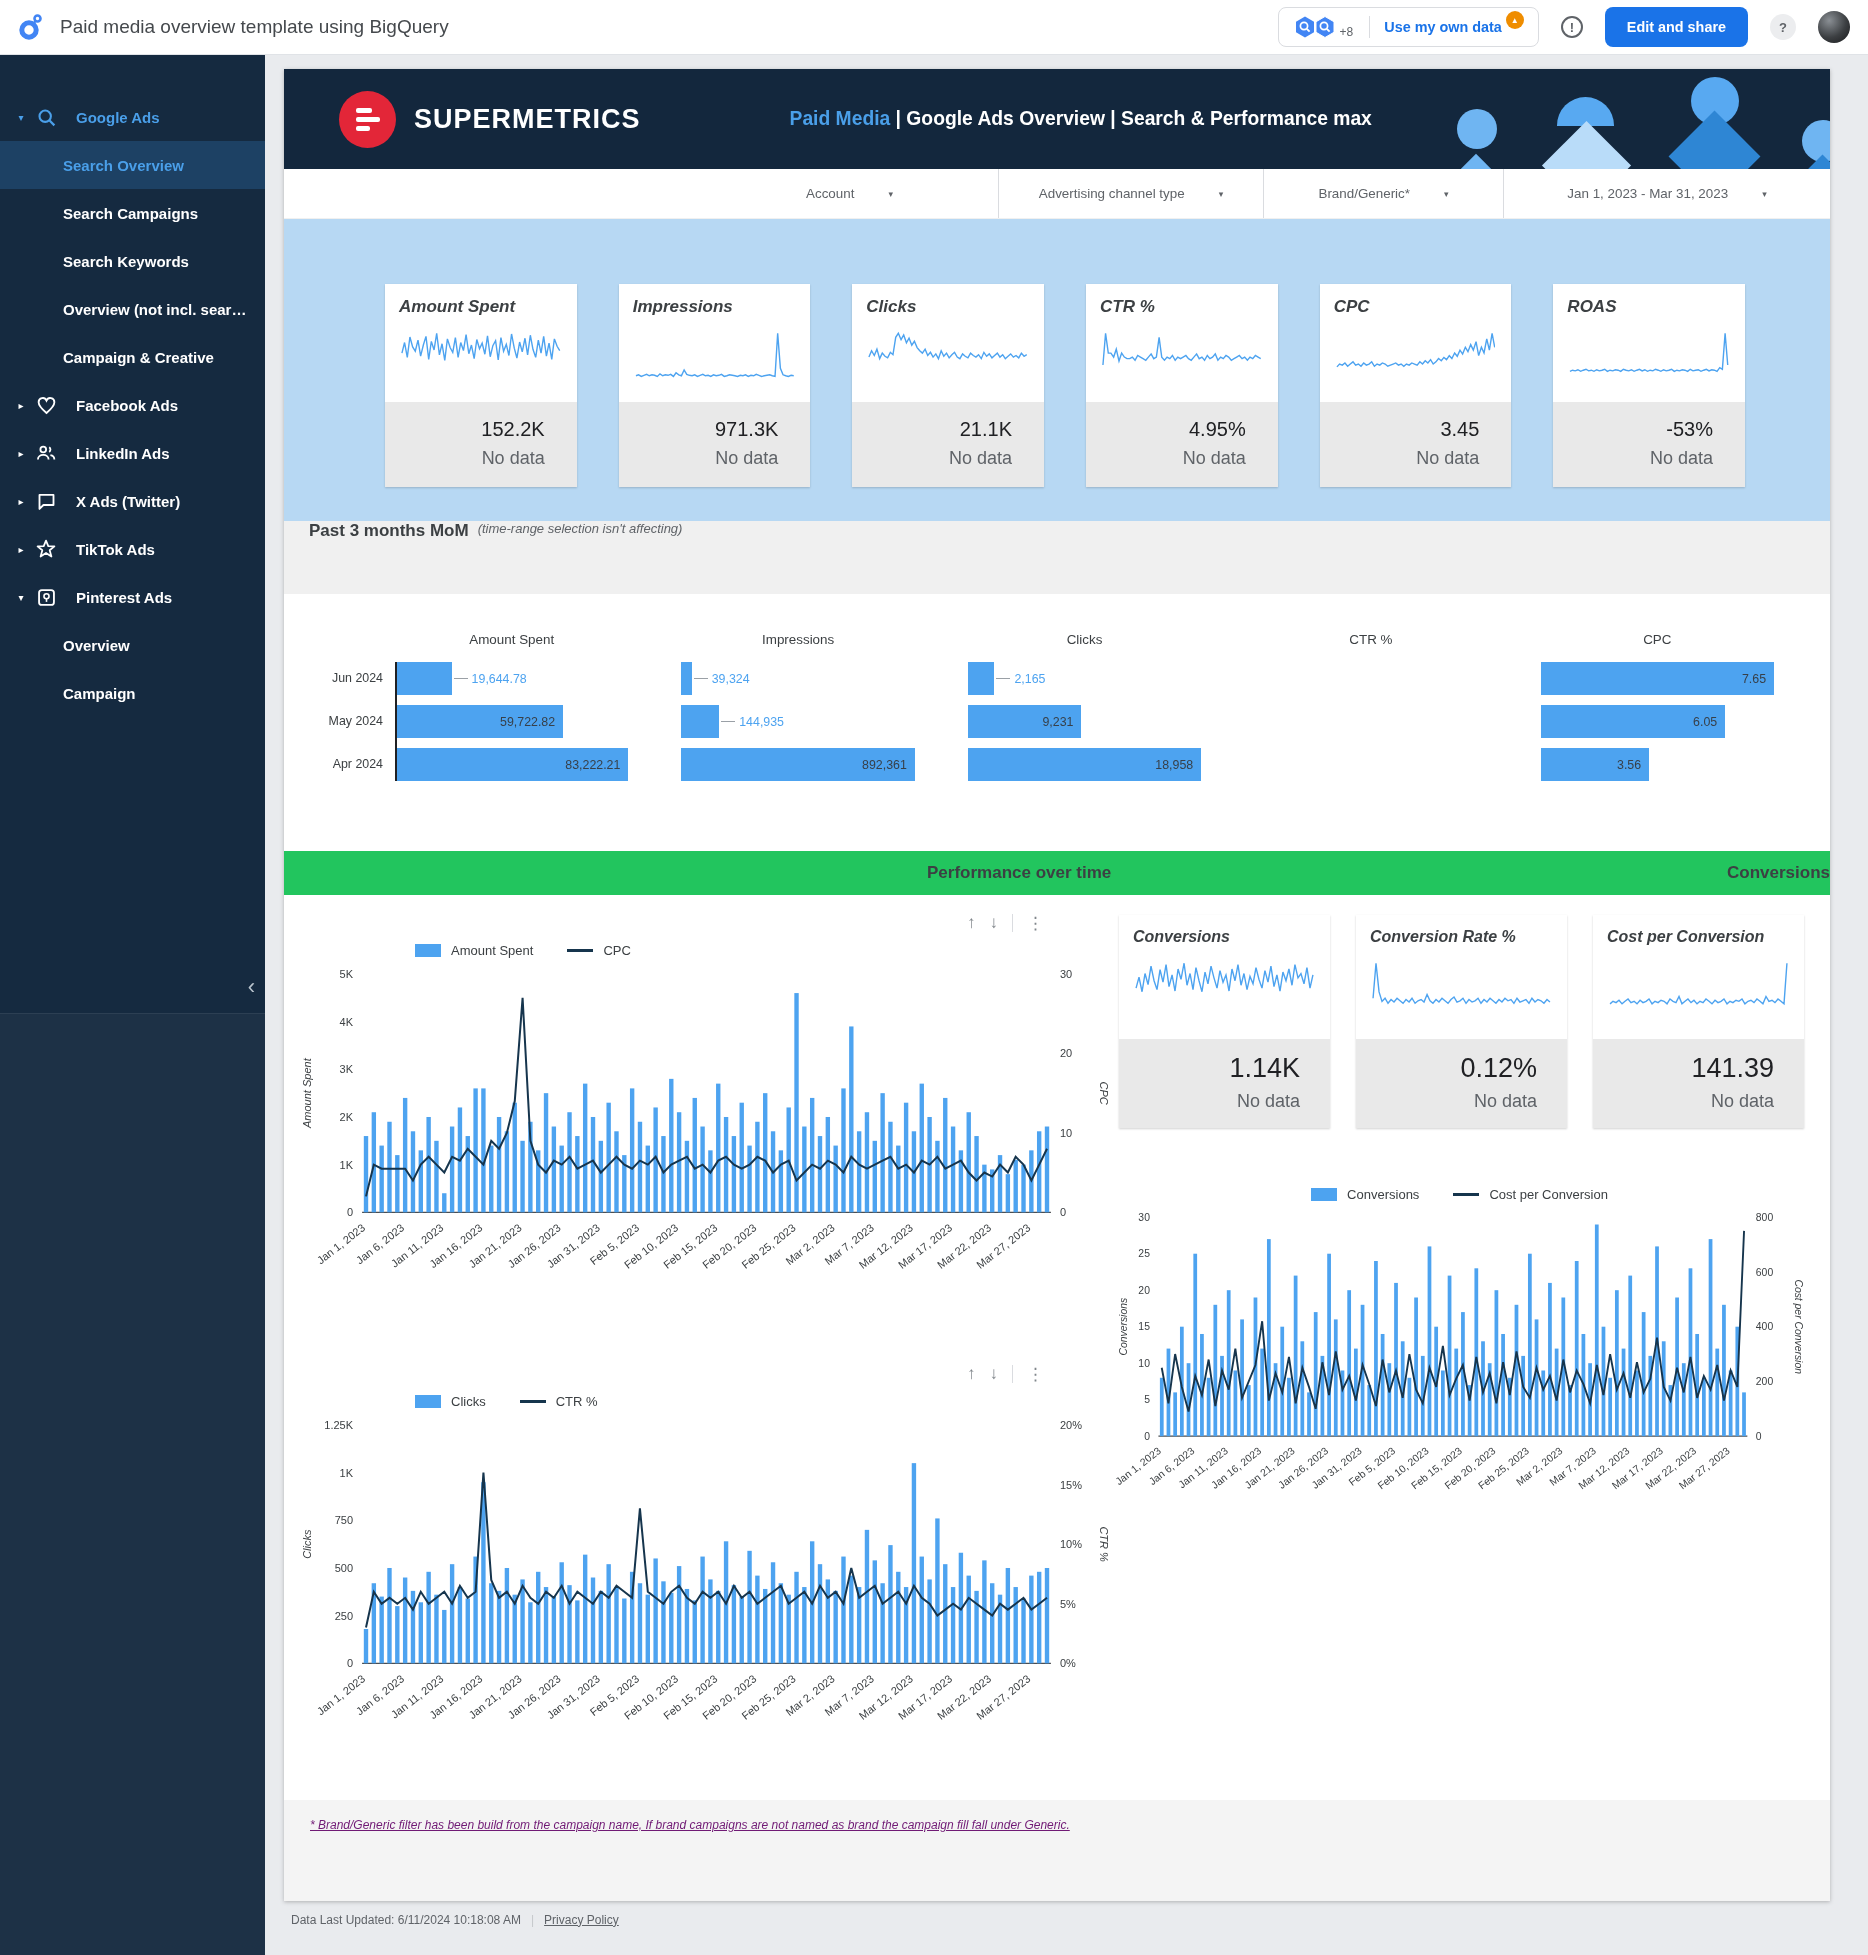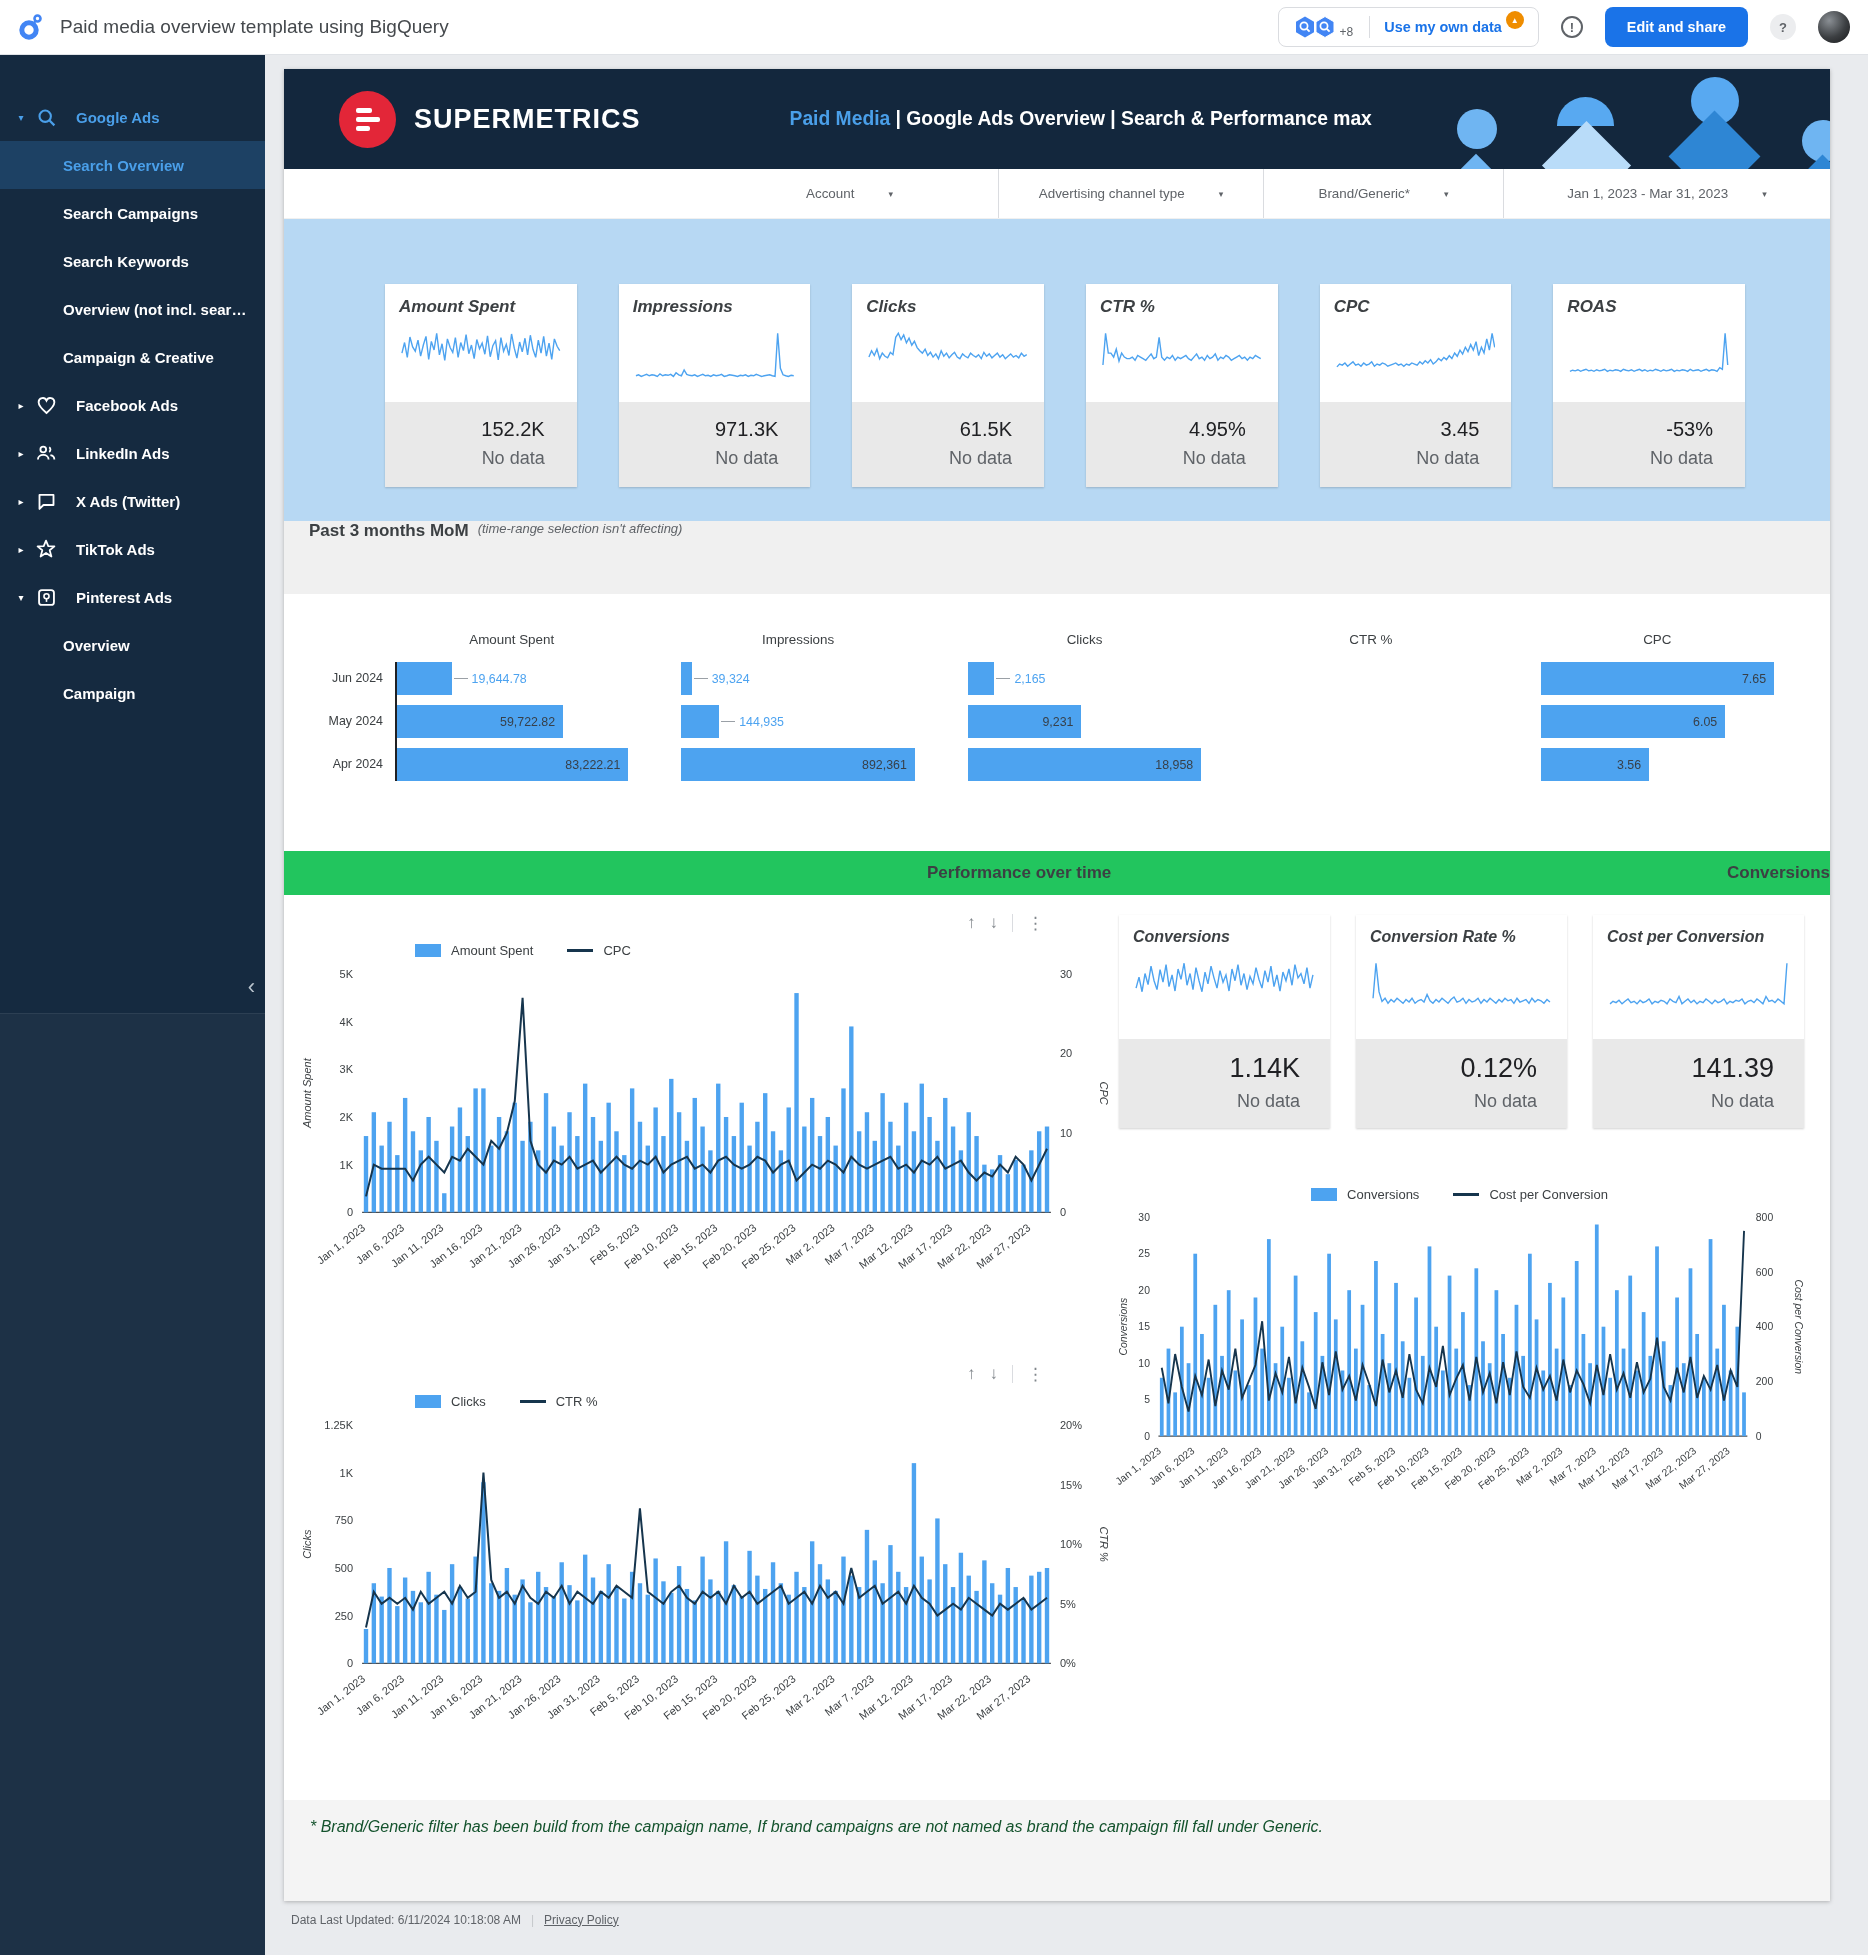--- a/index.html
+++ b/index.html
@@ -111,21 +111,21 @@
   .legend.centered { justify-content:center; margin-left:0; }
   .chart-block + .chart-block { margin-top:46px; }
   .conv-cards { display:flex; gap:26px; margin:4px 0 59px 4px; }
   .conv-cards .card-title { font-size:16px; overflow:hidden; }
   .conv-cards .card-spark { height:65px; }
   .conv-cards .card-value { font-size:27px; }
   .conv-cards .card-bottom { padding:14px 30px 16px; }
 
   
   .note-band { background:#f4f4f4; min-height:101px; padding:18px 26px; margin-top:6px; }
-  .note-band p { font-size:16px; font-style:italic; color:#14532d; }
+  .note-band p { font-size:12px; font-style:italic; color:#701a75;text-decoration:underline; }
   .updated { margin:12px 0 0 26px; font-size:12px; color:#5f6368; display:flex; align-items:center; gap:10px; }
   .updated .sep { color:#c4c7cb; }
   .updated a { color:#5f6368; }
 </style>
 </head>
 <body>
 
 <header class="topbar">
   <svg class="lsu-logo" viewBox="0 0 30 30">
     <circle cx="13" cy="18" r="7.2" fill="none" stroke="#4285f4" stroke-width="5"></circle>
@@ -317,21 +317,21 @@
             </div>
           </div>
           <div class="card">
             <div class="card-top">
               <div class="card-title">Clicks</div>
               <div class="card-spark"><svg viewBox="0 0 170 36" preserveAspectRatio="none">
                   <polyline points="1.0,19.0 3.8,15.0 6.7,18.0 9.5,14.0 12.4,20.0 15.2,16.5 18.1,18.5 20.9,19.5 23.8,16.0 26.6,17.5 29.5,6.5 32.3,4.0 35.2,8.0 38.0,5.0 40.9,10.0 43.7,7.0 46.6,11.5 49.4,9.0 52.3,13.0 55.1,15.0 57.9,16.5 60.8,14.0 63.6,18.0 66.5,16.0 69.3,19.0 72.2,17.0 75.0,20.0 77.9,15.0 80.7,18.5 83.6,16.5 86.4,19.5 89.3,17.5 92.1,16.0 95.0,19.0 97.8,20.0 100.7,17.0 103.5,18.5 106.4,19.5 109.2,16.5 112.1,18.0 114.9,19.0 117.7,17.5 120.6,20.0 123.4,16.0 126.3,18.5 129.1,17.0 132.0,19.5 134.8,18.0 137.7,16.5 140.5,19.0 143.4,17.5 146.2,20.0 149.1,18.5 151.9,17.0 154.8,19.0 157.6,18.0 160.5,19.5 163.3,16.5 166.2,18.5 169.0,17.5" fill="none" stroke="#4da3f0" stroke-width="1.4" vector-effect="non-scaling-stroke"></polyline>
                 </svg></div>
             </div>
             <div class="card-bottom">
-              <div class="card-value">61.5K</div>
+              <div class="card-value">21.1K</div>
               <div class="card-note">No data</div>
             </div>
           </div>
           <div class="card">
             <div class="card-top">
               <div class="card-title">CTR %</div>
               <div class="card-spark"><svg viewBox="0 0 170 36" preserveAspectRatio="none">
                   <polyline points="1.0,24.0 3.8,4.0 6.7,16.5 9.5,16.5 12.4,19.0 15.2,14.0 18.1,21.5 20.9,16.5 23.8,19.0 26.6,20.0 29.5,20.0 32.3,19.0 35.2,21.0 38.0,18.0 40.9,19.0 43.7,20.0 46.6,21.0 49.4,19.0 52.3,17.0 55.1,20.0 57.9,19.0 60.8,6.5 63.6,19.0 66.5,21.0 69.3,19.0 72.2,20.0 75.0,18.0 77.9,21.0 80.7,19.0 83.6,20.0 86.4,19.0 89.3,18.0 92.1,20.0 95.0,21.0 97.8,19.0 100.7,17.0 103.5,20.0 106.4,19.0 109.2,21.0 112.1,18.0 114.9,20.0 117.7,19.0 120.6,17.0 123.4,21.0 126.3,19.0 129.1,20.0 132.0,18.0 134.8,19.0 137.7,21.0 140.5,20.0 143.4,19.0 146.2,18.0 149.1,20.0 151.9,19.0 154.8,21.0 157.6,19.0 160.5,20.0 163.3,18.0 166.2,19.0 169.0,20.0" fill="none" stroke="#4da3f0" stroke-width="1.4" vector-effect="non-scaling-stroke"></polyline>
                 </svg></div>
             </div>

